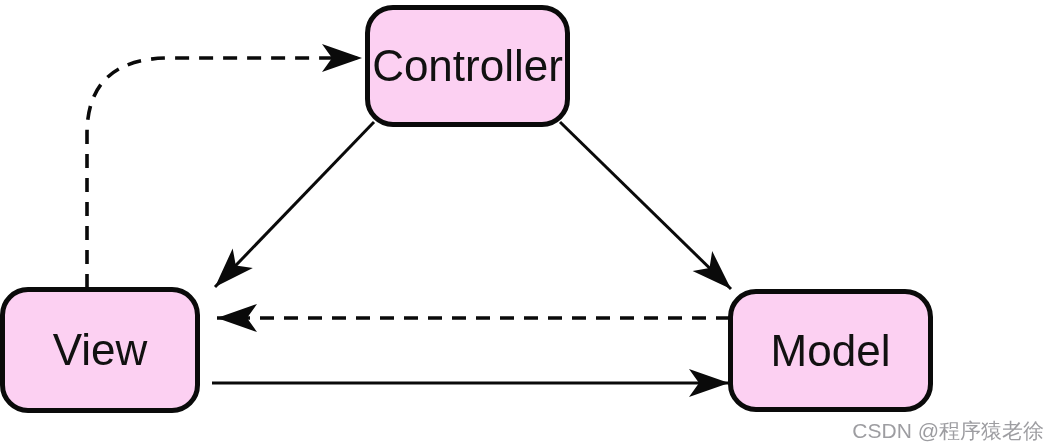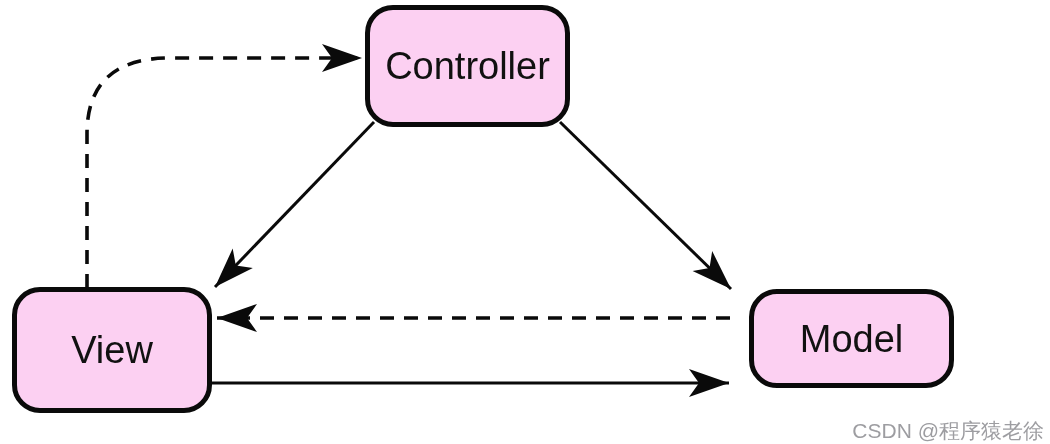--- a/index.html
+++ b/index.html
@@ -35,27 +35,27 @@
     background: #fcd0f2;
     border: 5.5px solid #0a0a0a;
     border-radius: 28px;
     display: flex;
     align-items: center;
     justify-content: center;
     z-index: 2;
   }
   .node-label {
     color: #111111;
-    font-size: 38px;
+    font-size: 44px;
     line-height: 1;
     white-space: nowrap;
   }
   .node-controller { left: 365px; top: 5px;   width: 205px; height: 122px; }
-  .node-view       { left: 12px;  top: 287px; width: 200px; height: 126px; }
-  .node-model      { left: 728px; top: 289px; width: 205px; height: 99px; margin-left: 21px; }
+  .node-view       { left: 0;  top: 287px; width: 200px; height: 126px; }
+  .node-model      { left: 728px; top: 289px; width: 205px; height: 123px; }
   .watermark {
     position: absolute;
     right: 6px;
     bottom: 2px;
     color: #9d9da1;
     font-size: 21px;
     line-height: 1.1;
     z-index: 3;
     white-space: nowrap;
     margin-top: 44px;

